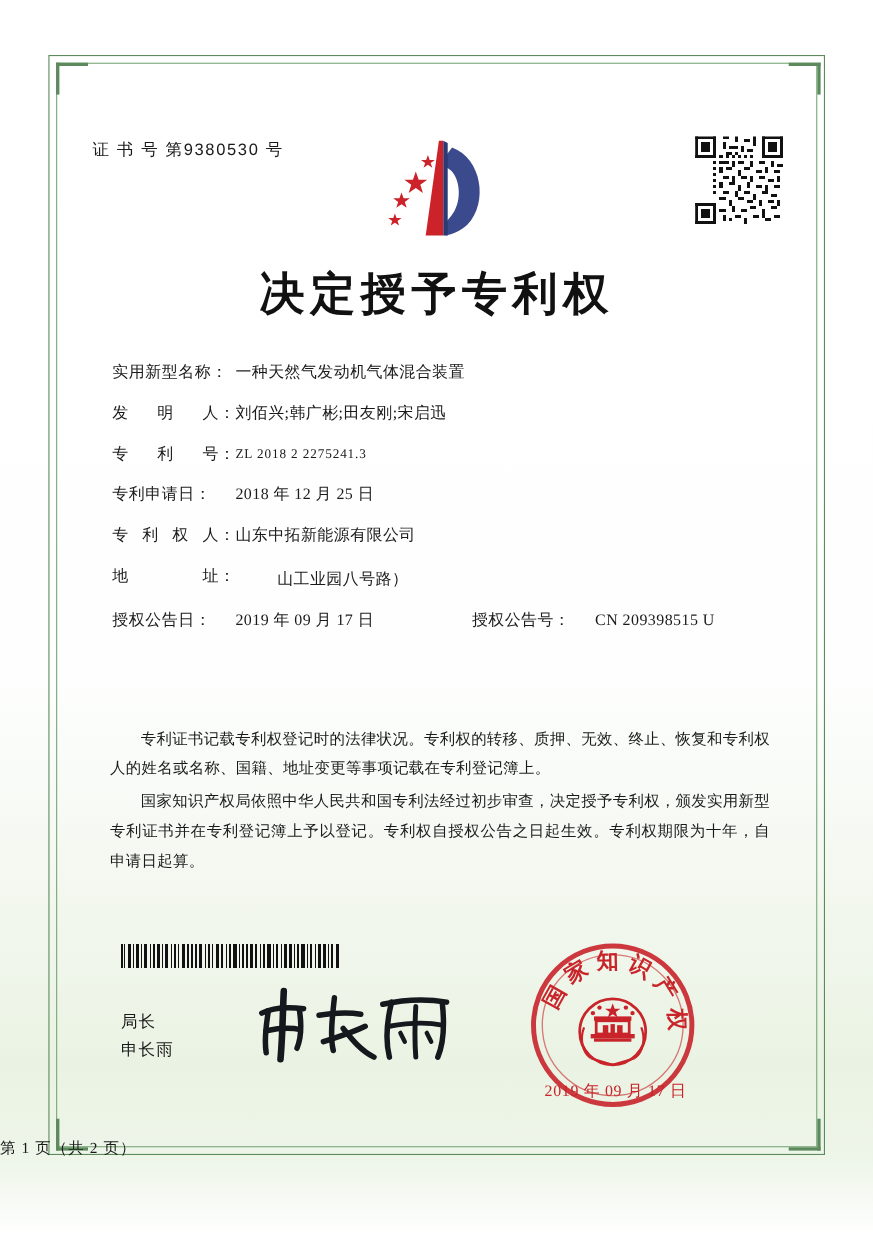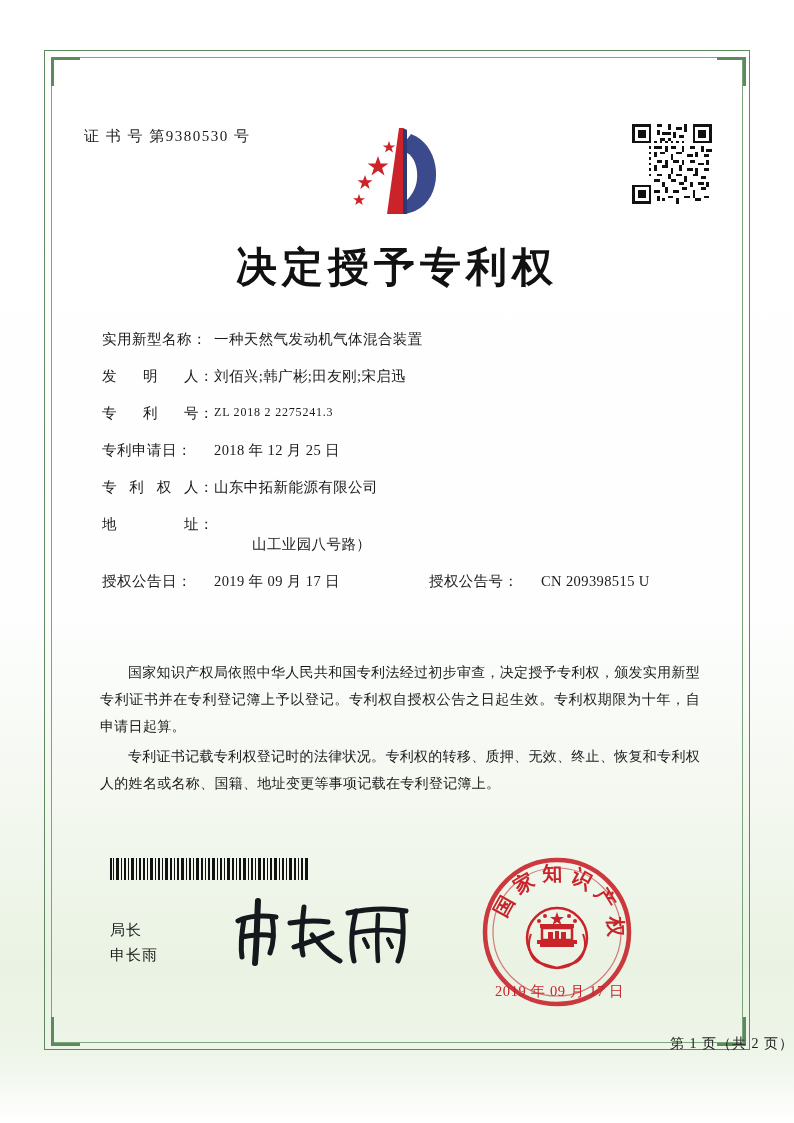--- a/index.html
+++ b/index.html
@@ -63,21 +63,21 @@
   .corner.bl { left: 51px;  top: 1017px; border-left-width: 3px; border-bottom-width: 3px; }
   .corner.br { left: 717px; top: 1017px; border-right-width: 3px; border-bottom-width: 3px; }
 
   
   .cert-no {
     position: absolute;
     left: 84px;
     top: 127px;
     font-size: 15px;
     letter-spacing: 1.5px;
-    font-family: Liberation Serif, serif;
+    font-family: Liberation Sans, sans-serif;
     white-space: nowrap;
   }
 
   
   .emblem {
     position: absolute;
     left: 337px;
     top: 118px;
     width: 120px;
     height: 110px;
@@ -136,21 +136,21 @@
     flex: 1;
     letter-spacing: 0.4px;
   }
   .field-value.mono {
     font-family: Liberation Serif, serif;
     font-size: 12px;
     letter-spacing: 0.8px;
   }
   .field-value .line2 {
     display: block;
-    margin-top: 20px;
+    margin-top: 3px;
     margin-left: 38px;
     font-family: Liberation Serif, serif;
   }
 
   
   .field.two-col .field-value { display: flex; }
   .field.two-col .col-a { width: 215px; }
   .field.two-col .col-b-label { width: 112px; white-space: nowrap; }
 
   
@@ -213,21 +213,21 @@
     font-family: "Liberation Serif", "DejaVu Serif", serif;
     white-space: nowrap;
   }
 
   
   .page-num {
     position: absolute;
     left: 0;
     right: 0;
     top: 1035px;
-    text-align: right;
+    text-align: left;
     font-size: 14px;
     letter-spacing: 1px;
   }
   .footnote {
     position: absolute;
     left: 0;
     right: 0;
     top: 1078px;
     text-align: center;
     font-size: 14px;
@@ -430,22 +430,22 @@
       <div class="field-value">
         <span class="col-a">2019 年 09 月 17 日</span>
         <span class="col-b-label">授权公告号：</span>
         <span>CN 209398515 U</span>
       </div>
     </div>
 
   </div>
 
   <div class="paras">
+    <p>专利证书记载专利权登记时的法律状况。专利权的转移、质押、无效、终止、恢复和专利权人的姓名或名称、国籍、地址变更等事项记载在专利登记簿上。</p>
     <p>国家知识产权局依照中华人民共和国专利法经过初步审查，决定授予专利权，颁发实用新型专利证书并在专利登记簿上予以登记。专利权自授权公告之日起生效。专利权期限为十年，自申请日起算。</p>
-    <p>专利证书记载专利权登记时的法律状况。专利权的转移、质押、无效、终止、恢复和专利权人的姓名或名称、国籍、地址变更等事项记载在专利登记簿上。</p>
   </div>
 
   <div class="barcode">
     <svg viewBox="0 0 200 22" width="200" height="22" shape-rendering="crispEdges">
       <g fill="#111111">
         <rect x="0" y="0" width="2" height="22"></rect>
           <rect x="3" y="0" width="1" height="22"></rect>
         <rect x="6" y="0" width="3" height="22"></rect>
           <rect x="11" y="0" width="1" height="22"></rect>
         <rect x="14" y="0" width="2" height="22"></rect>

